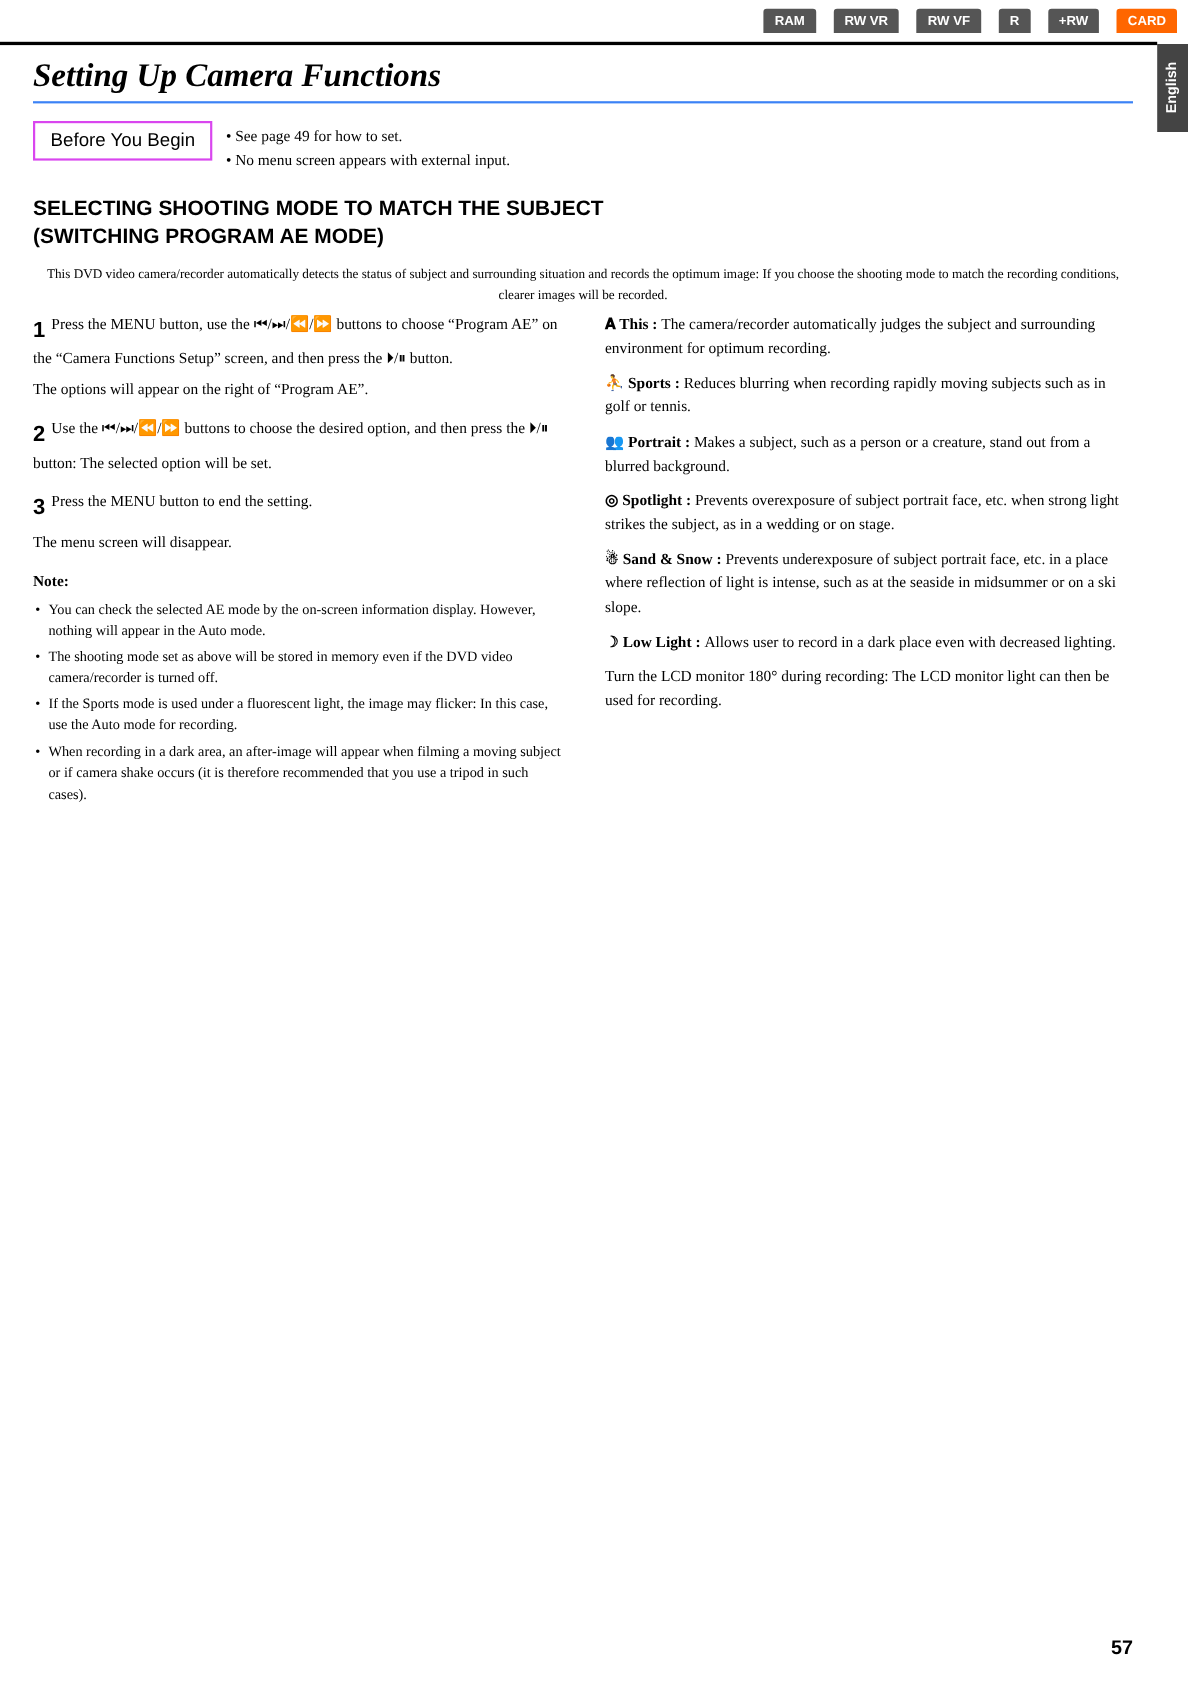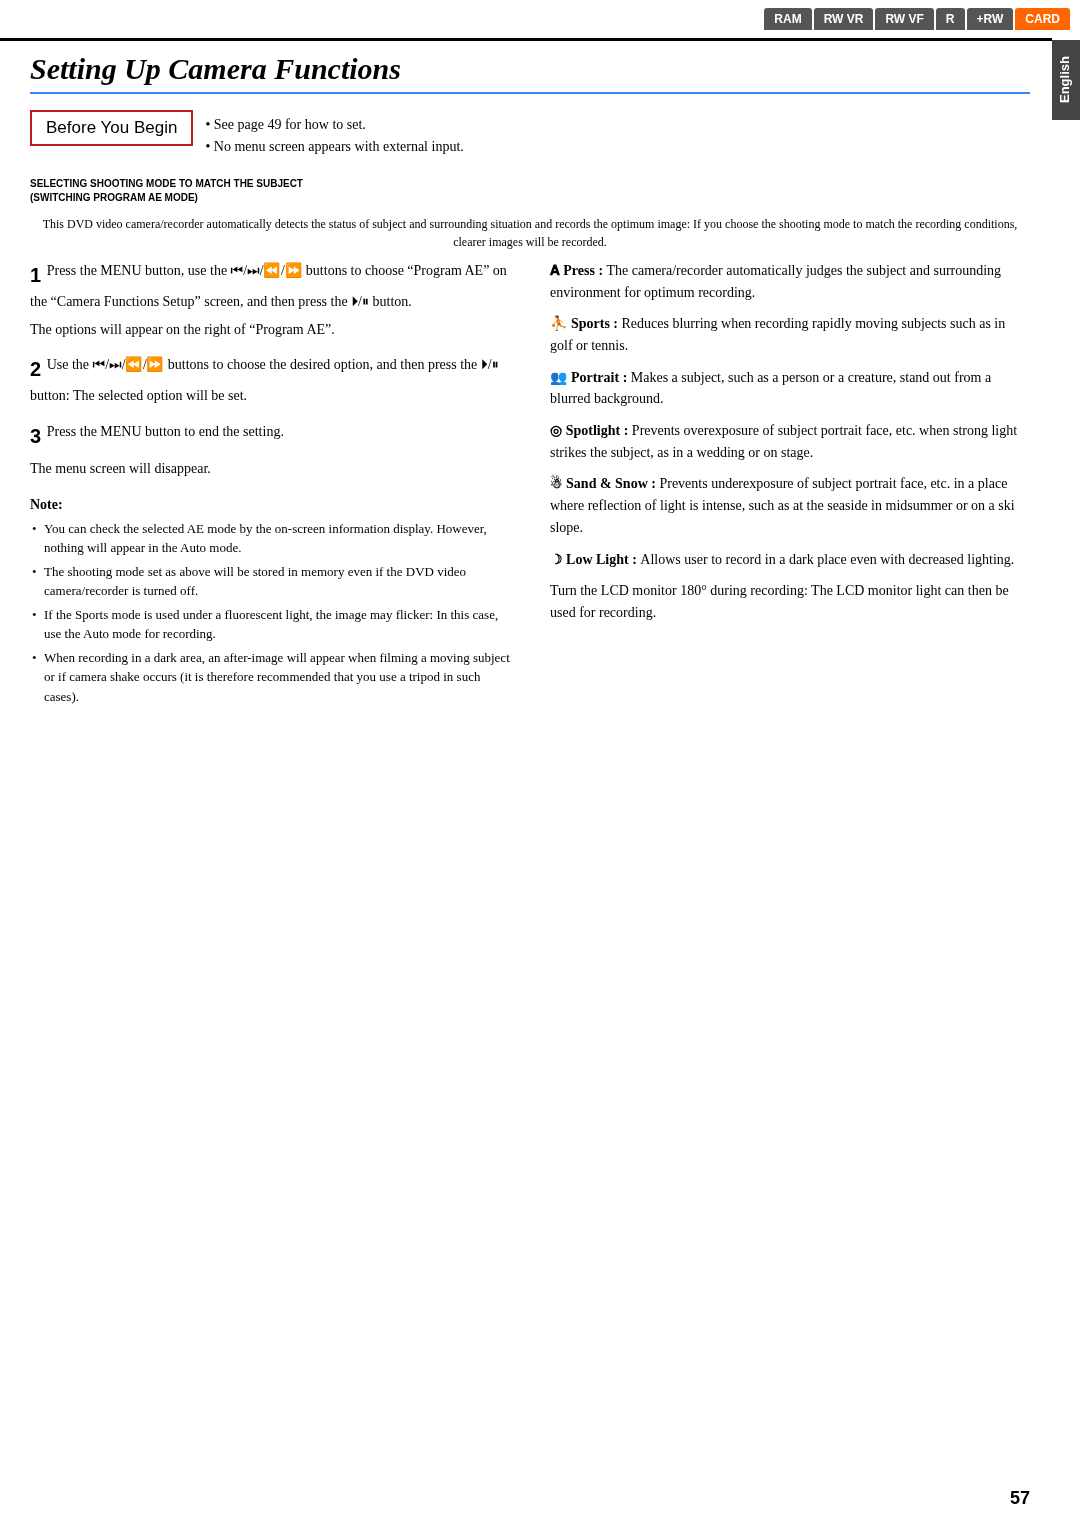--- a/index.html
+++ b/index.html
@@ -15,21 +15,21 @@
     }
 
     
     .tab-bar {
       position: absolute;
       top: 0;
       right: 0;
       display: flex;
       align-items: flex-start;
       padding: 8px 10px 0 0;
-      gap: 2px;
+      gap: 16px;
     }
     .tab-item {
       background: #555555;
       color: #ffffff;
       font-size: 12px;
       font-family: Arial, sans-serif;
       font-weight: bold;
       padding: 4px 10px;
       border-radius: 3px 3px 0 0;
     }
@@ -88,21 +88,21 @@
     }
 
     
     .before-begin-row {
       display: flex;
       align-items: flex-start;
       margin-bottom: 18px;
       gap: 12px;
     }
     .before-begin-label {
-      border: 2px solid #b91c1c;
+      border: 2px solid #d946ef;
       padding: 6px 14px;
       font-size: 17px;
       font-family: Arial, sans-serif;
       white-space: nowrap;
       min-width: 160px;
       text-align: center;
       background: #fff;
     }
     .before-begin-content {
       font-size: 14px;
@@ -112,21 +112,21 @@
     .before-begin-content ul {
       list-style: none;
       padding: 0;
     }
     .before-begin-content ul li::before {
       content: "• ";
     }
 
     
     .section-heading {
-      font-size: 10px;
+      font-size: 19px;
       font-weight: bold;
       font-family: Arial, sans-serif;
       text-transform: uppercase;
       margin-bottom: 10px;
       line-height: 1.4;
     }
 
     
     .intro-paragraph {
       font-size: 12px;
@@ -281,21 +281,21 @@
           <li>If the Sports mode is used under a fluorescent light, the image may flicker: In this case, use the Auto mode for recording.</li>
           <li>When recording in a dark area, an after-image will appear when filming a moving subject or if camera shake occurs (it is therefore recommended that you use a tripod in such cases).</li>
         </ul>
       </div>
 
     </div>
 
     <div class="col-right">
 
       <div class="right-item">
-        <span class="bold-label">𝐀 Press : </span>
+        <span class="bold-label">𝐀 This : </span>
         <span>The camera/recorder automatically judges the subject and surrounding environment for optimum recording.</span>
       </div>
 
       <div class="right-item">
         <span class="bold-label">⛹ <b>Sports :</b> </span>
         <span>Reduces blurring when recording rapidly moving subjects such as in golf or tennis.</span>
       </div>
 
       <div class="right-item">
         <span class="bold-label">👥 <b>Portrait :</b> </span>

